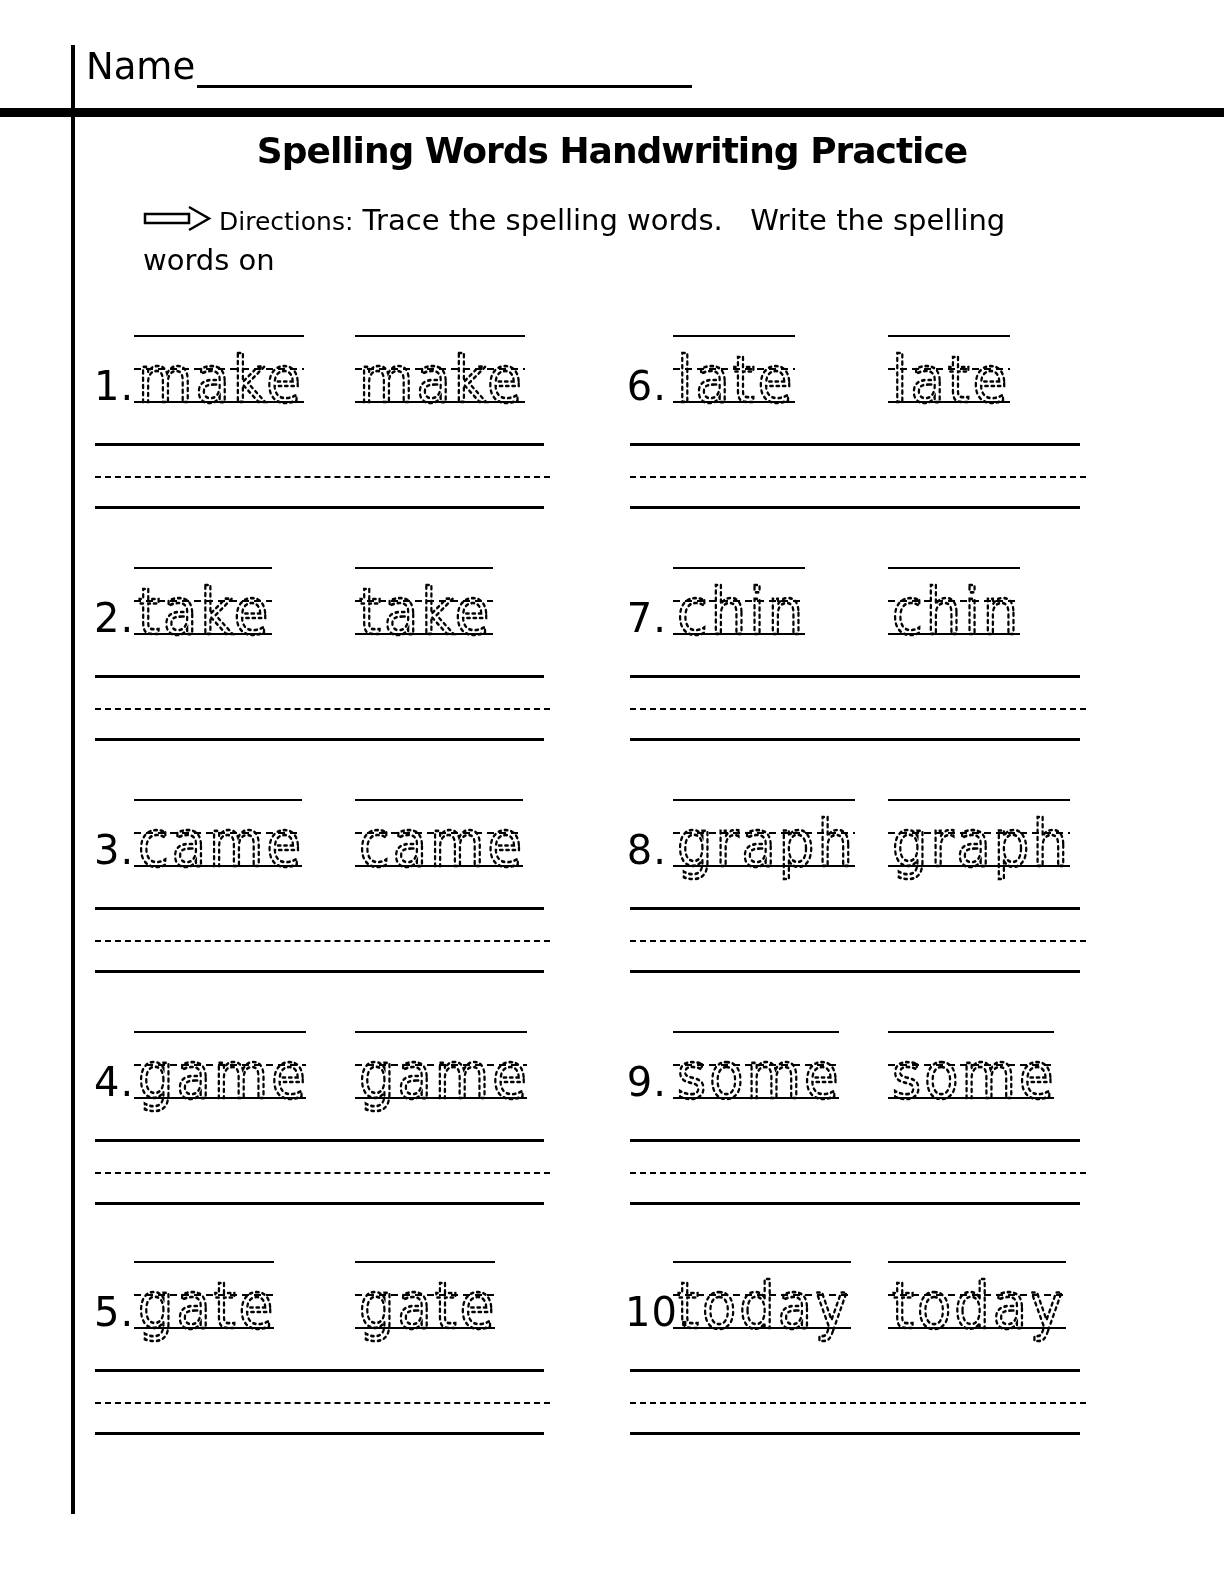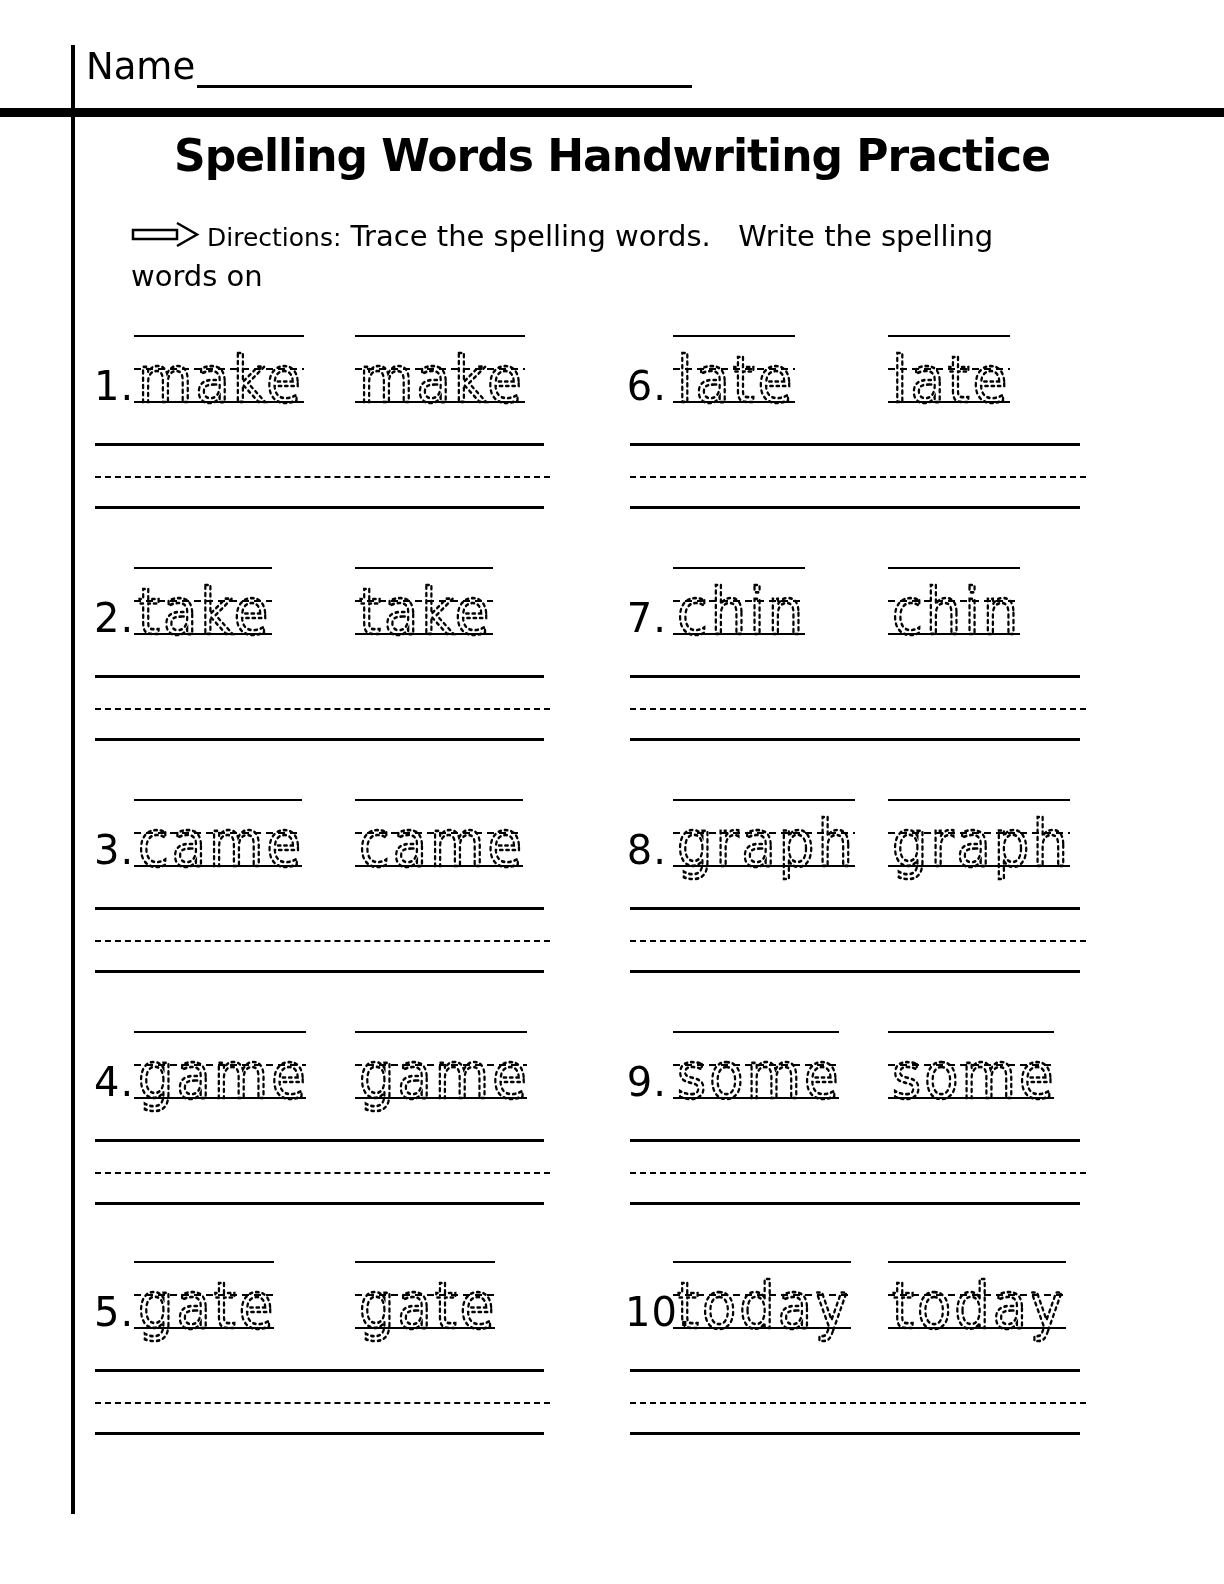--- a/index.html
+++ b/index.html
@@ -15,25 +15,25 @@
   .vrule { position:absolute; left:71px; top:45px; width:4px; height:1469px; background:var(--ink); }
   .hrule { position:absolute; left:0; top:108px; width:1224px; height:9px; background:var(--ink); }
 
   
   .name-row { position:absolute; left:86px; top:44px; display:flex; align-items:flex-end; }
   .name-label { font-size:37px; line-height:1.1; }
   .name-line { display:inline-block; width:495px; border-bottom:3px solid var(--ink); height:44px; margin-left:2px; }
 
   
   .title { position:absolute; left:0; top:130px; width:1224px; text-align:center;
-           font-size:44px; font-weight:bold; letter-spacing:-1px; }
-
-  
-  .directions { position:absolute; left:131px; top:200px; width:940px;
-                font-size:29px; line-height:1.38;margin-top:16px; }
+           font-size:36px; font-weight:bold; letter-spacing:-1px; }
+
+  
+  .directions { position:absolute; left:143px; top:200px; width:940px;
+                font-size:29px; line-height:1.38; }
   .dir-arrow { vertical-align:-2px; margin-right:6px; }
   .dir-arrow path, .dir-arrow polyline { fill:none; stroke:var(--ink); stroke-width:2.5; }
   .dir-label { font-size:25px; }
   .dir-text { white-space:pre-wrap; }
 
   
   .item { position:absolute; width:455px; height:180px; }
   .item.left  { left:92px; }
   .item.right { left:625px; }
   .num { position:absolute; top:33px; font-size:40px; line-height:1; letter-spacing:1px; }

